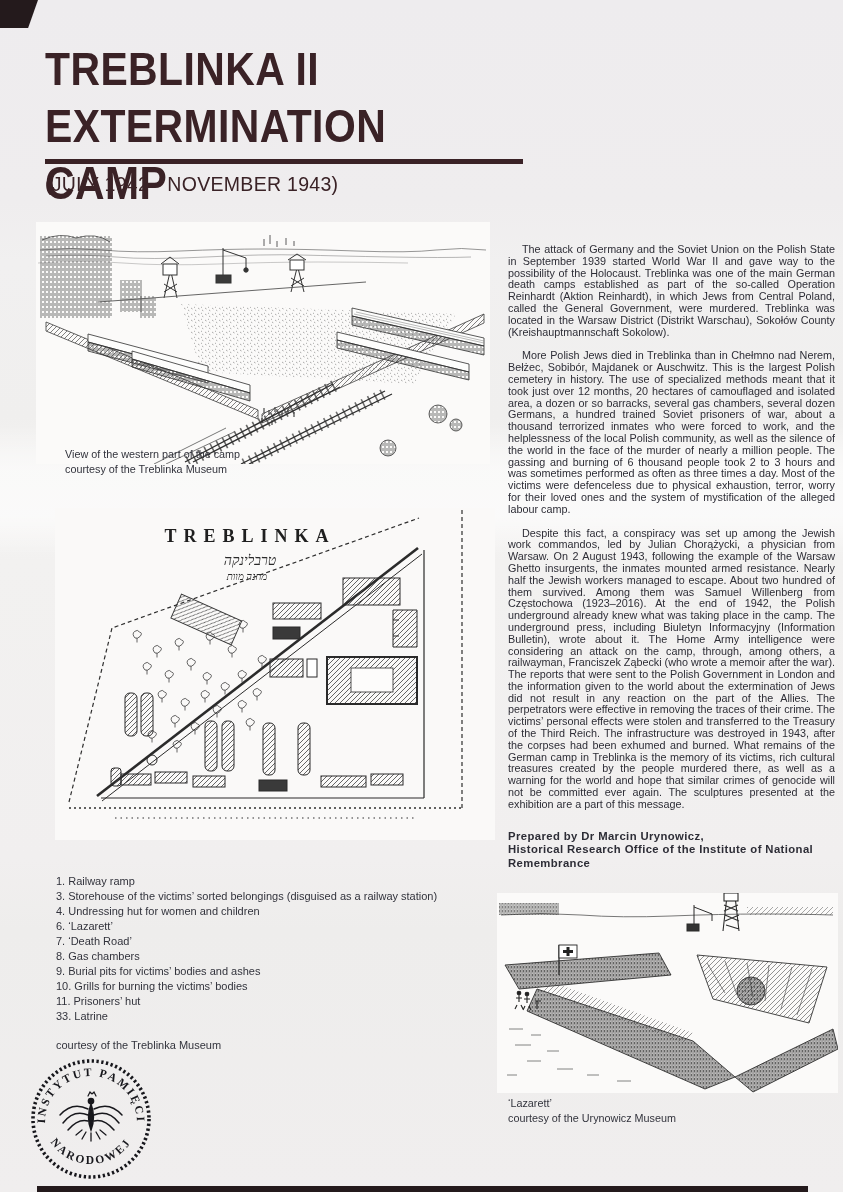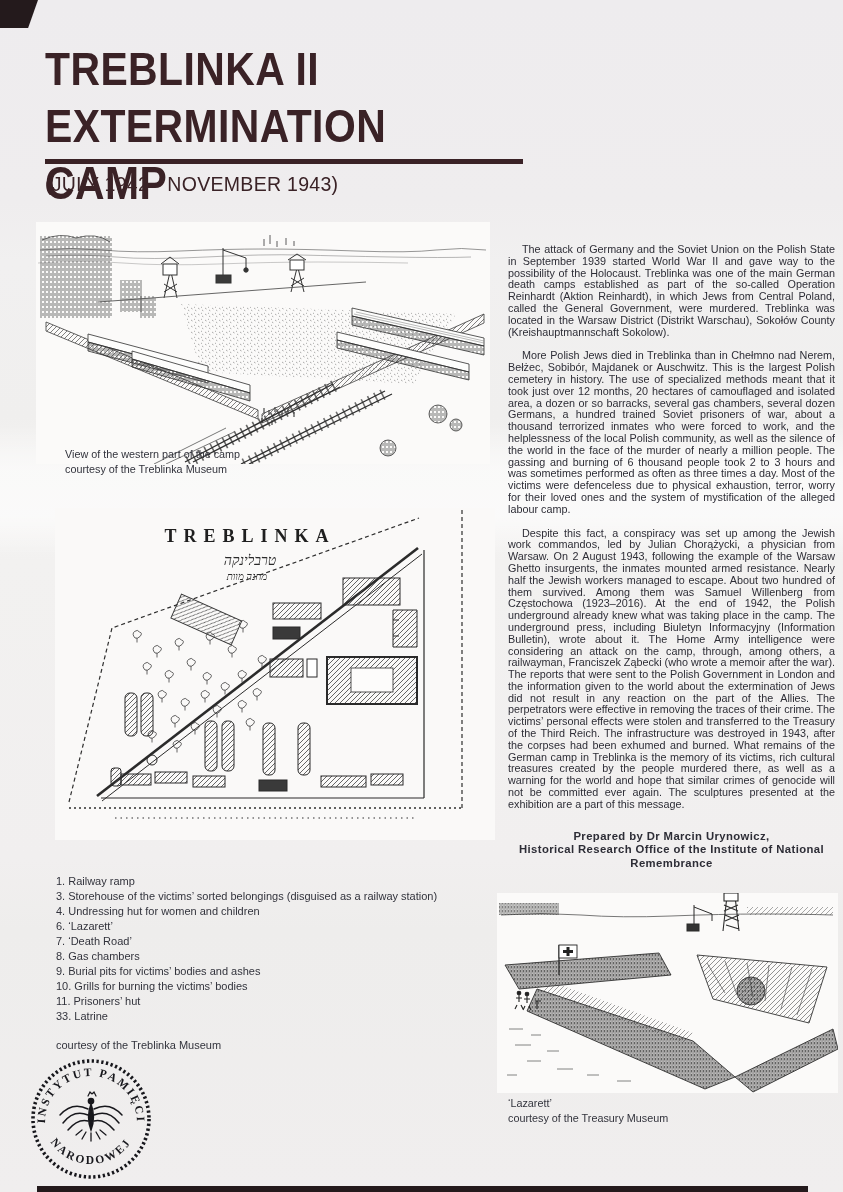--- a/index.html
+++ b/index.html
@@ -24,21 +24,21 @@
   .lazbox{left:497px;top:893px;width:341px;height:200px;background:#fbfaf9;}
   .cap{position:absolute;font-size:10.8px;line-height:14.5px;color:#32333c;white-space:pre-line;}
   .cap1{left:56px;top:447px;margin-left:9px;}
   .cap3{left:508px;top:1096px;}
   .legend{position:absolute;left:56px;top:874px;width:435px;font-size:11px;line-height:15px;color:#32333c;}
   .legend .items{white-space:pre-line;}
   .legend .courtesy{margin-top:14px;}
   .col{position:absolute;left:508px;top:244px;width:327px;font-size:10.8px;line-height:11.8px;
     text-align:justify;color:#2d2d36;}
   .col p{margin:0 0 12px 0;text-indent:14px;}
-  .credit{margin-top:19px;text-align:center;font-weight:bold;font-size:11.3px;line-height:13.5px;
+  .credit{margin-top:19px;text-align:left;font-weight:bold;font-size:11.3px;line-height:13.5px;
     letter-spacing:.4px;white-space:pre-line;}
   .seal{position:absolute;left:28px;top:1056px;width:126px;height:126px;}
   .bbar{position:absolute;left:37px;bottom:0;width:771px;height:6px;background:#241a1c;}
   svg text.mt{font-family:"Liberation Serif",serif;font-weight:bold;font-size:18px;letter-spacing:7px;fill:#1f1f1f;}
   svg text.mh1{font-family:"Liberation Serif",serif;font-style:italic;font-size:14px;fill:#2a2a2a;}
   svg text.mh2{font-family:"Liberation Serif",serif;font-style:italic;font-size:10px;fill:#2a2a2a;}
   svg text.sealtxt{font-family:"Liberation Serif",serif;font-weight:bold;font-size:11.5px;letter-spacing:2.2px;fill:#17171c;}
 </style>
 </head>
 <body>
@@ -290,21 +290,21 @@
           <path d="M22 102 v7 M19 105 h6 M20 112 l-2 4 M24 112 l2 4"></path>
         <circle cx="30" cy="101" r="1.8" fill="#222"></circle>
           <path d="M30 103 v7 M27 106 h6 M28 113 l-2 4 M32 113 l2 4"></path>
         <path d="M38 108 h6 M40 108 v8"></path>
       </g>
 
       <path d="M12 136 h14 M34 142 h10 M18 152 h16 M50 158 h12 M30 168 h14 M60 176 h16 M90 182 h12 M120 188 h14 M10 182 h10" stroke="#666" stroke-width=".8" fill="none"></path>
     </svg>
   </div>
   <div class="cap cap3">‘Lazarett’
-courtesy of the Treasury Museum</div>
+courtesy of the Urynowicz Museum</div>
 
   <div class="seal">
     <svg width="126" height="126" viewBox="0 0 126 126">
       <circle cx="63" cy="63" r="58" fill="none" stroke="#17171c" stroke-width="3.6" stroke-dasharray="2.3 2.5"></circle>
       <path id="arcTop" d="M17 66 A 46 46 0 1 1 109 66" fill="none"></path>
       <path id="arcBot" d="M15 60 A 48 48 0 0 0 111 60" fill="none"></path>
       <text class="sealtxt">
         <textPath href="#arcTop" startOffset="50%" text-anchor="middle">INSTYTUT PAMIĘCI</textPath>
       </text>
       <text class="sealtxt">

